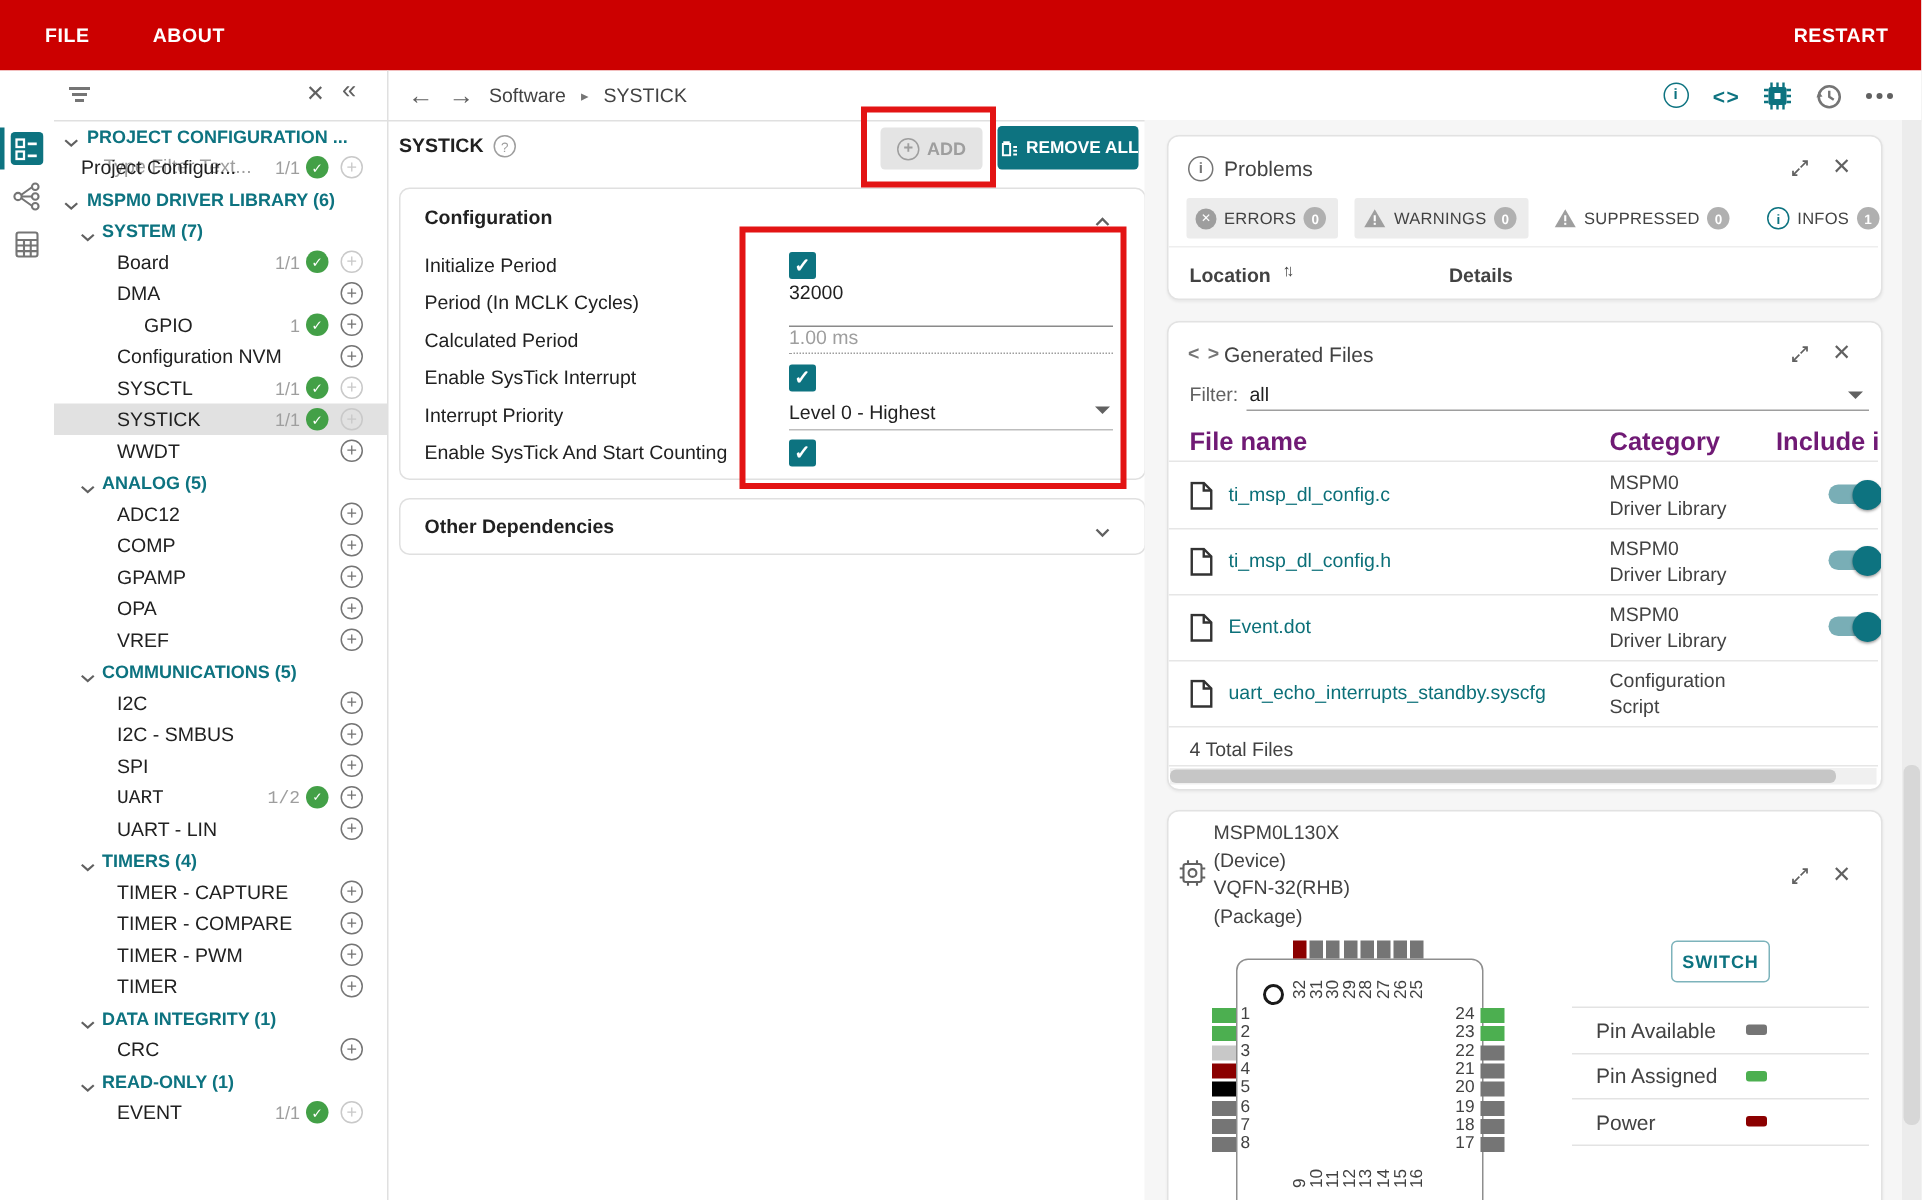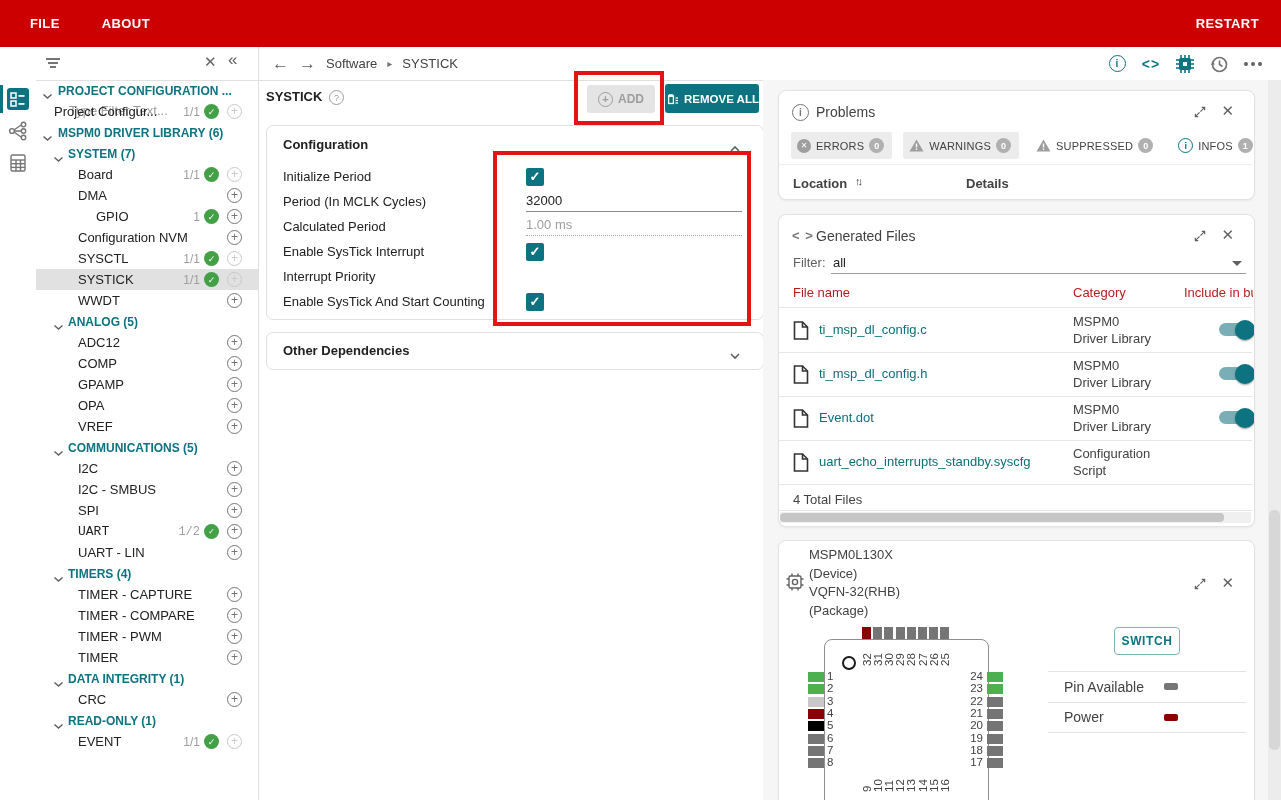--- a/index.html
+++ b/index.html
@@ -56,21 +56,21 @@
   #anno-add{left:574px;top:71px;width:82px;height:46px;}
   #anno-config{left:493px;top:151px;width:250px;height:167px;}
   .card{position:absolute;background:#fff;border:1px solid #e0e0e0;border-radius:7px;}
   #config-card{left:266px;top:125px;width:496px;height:193px;}
   #config-title{position:absolute;left:16px;top:11px;font-size:13px;font-weight:bold;}
   .collapse-chev{position:absolute;right:22px;top:13px;cursor:pointer;}
   .cfg-row{position:absolute;left:16px;height:25px;display:flex;align-items:center;}
   .cfg-label{font-size:13px;color:#212121;}
   .cfg-ctl{position:absolute;left:243px;width:216px;}
   .checkbox{width:18px;height:18px;background:#0d7380;border-radius:2px;color:#fff;font-size:13px;font-weight:bold;display:flex;align-items:center;justify-content:center;cursor:pointer;}
-  .cfg-input{width:100%;border:none;border-bottom:1px solid #8a8a8a;outline:none;font-size:13px;color:#212121;padding:0 0 3px 0;font-family:"Liberation Sans",sans-serif;background:transparent;}
+  .cfg-input{width:100%;border:none;border-bottom:1px solid #8a8a8a;outline:none;font-size:13px;color:#212121;padding:0 0 15px 0;font-family:"Liberation Sans",sans-serif;background:transparent;}
   .cfg-readonly{width:100%;border-bottom:1px dotted #9e9e9e;font-size:13px;color:#9e9e9e;padding-bottom:3px;}
   .cfg-select{width:100%;border-bottom:1px solid #bdbdbd;font-size:13px;color:#212121;padding-bottom:4px;position:relative;cursor:pointer;}
   .sel-arrow{position:absolute;right:2px;top:4px;width:0;height:0;border-left:5px solid transparent;border-right:5px solid transparent;border-top:5px solid #616161;}
   #deps-card{left:266px;top:332px;width:496px;height:36px;}
   #deps-title{position:absolute;left:16px;top:10px;font-size:13px;font-weight:bold;}
   
   #right{position:absolute;left:763px;top:80px;width:518px;height:720px;background:#f6f6f6;}
   #vscroll-track{position:absolute;right:0;top:0;width:13px;height:720px;background:#ececec;}
   #vscroll-thumb{position:absolute;right:1px;top:430px;width:11px;height:240px;background:#d7d7d7;border-radius:5px;}
   .rcard{position:absolute;left:15px;width:475px;background:#fff;border:1px solid #e2e2e2;border-radius:8px;box-shadow:0 1px 2px rgba(0,0,0,.06);}
@@ -88,21 +88,21 @@
   #prob-sep{position:absolute;left:0;top:73px;width:473px;height:1px;background:#eee;}
   #prob-loc{position:absolute;left:14px;top:85px;font-size:13px;font-weight:bold;color:#424242;}
   #prob-sort{position:absolute;left:76px;top:84px;font-size:11px;color:#424242;letter-spacing:-3px;}
   #prob-det{position:absolute;left:187px;top:85px;font-size:13px;font-weight:bold;color:#424242;}
   
   #card-files{top:134px;height:311px;overflow:hidden;}
   #files-filter-label{position:absolute;left:14px;top:40px;font-size:13px;color:#616161;}
   #files-filter-value{position:absolute;left:54px;top:40px;font-size:13px;color:#212121;}
   #files-filter-line{position:absolute;left:52px;top:58px;width:415px;height:1px;background:#9e9e9e;}
   #files-filter-arrow{position:absolute;right:12px;top:46px;width:0;height:0;border-left:5px solid transparent;border-right:5px solid transparent;border-top:5px solid #616161;}
-  .fcol{position:absolute;font-size:13px;font-weight:normal;color:#b91c1c;white-space:nowrap;}
+  .fcol{position:absolute;font-size:17px;font-weight:bold;color:#701a75;white-space:nowrap;}
   #fcol-name{left:14px;top:70px;}
   #fcol-cat{left:294px;top:70px;}
   #fcol-inc{left:405px;top:70px;width:69px;overflow:hidden;}
   .fsep{position:absolute;left:0;width:473px;height:1px;background:#e6e6e6;}
   .frow{position:absolute;left:0;width:473px;height:44px;}
   .ficon{position:absolute;left:14px;top:13px;}
   .fname{position:absolute;left:40px;top:14px;font-size:13px;color:#0c7079;cursor:pointer;white-space:nowrap;}
   .fcat{position:absolute;left:294px;top:5px;font-size:13px;color:#424242;line-height:17px;}
   .toggle{position:absolute;left:440px;top:15px;width:33px;height:13px;border-radius:7px;background:#79aeb6;cursor:pointer;}
   .toggle .knob{position:absolute;right:-3px;top:-3.5px;width:20px;height:20px;border-radius:50%;background:#0d7380;box-shadow:0 1px 2px rgba(0,0,0,.4);}
@@ -430,20 +430,23 @@
           </span>
         </div>
         <div class="cfg-row" style="top: 113px; width: 464px;">
           <span class="cfg-label">Enable SysTick Interrupt</span>
           <span class="cfg-ctl">
             <span class="checkbox">✓</span>
           </span>
         </div>
         <div class="cfg-row" style="top: 138px; width: 464px;">
           <span class="cfg-label">Interrupt Priority</span>
+          <span class="cfg-ctl">
+            <div class="cfg-select">Level 0 - Highest<span class="sel-arrow"></span></div>
+          </span>
         </div>
         <div class="cfg-row" style="top: 163px; width: 464px;">
           <span class="cfg-label">Enable SysTick And Start Counting</span>
           <span class="cfg-ctl">
             <span class="checkbox">✓</span>
           </span>
         </div>
       </div>
   </div>
 
@@ -661,20 +664,24 @@
           <div class="pinlab" style="left:132.5px;top:234px;">14</div>
           <div class="pinlab" style="left:143.7px;top:234px;">15</div>
           <div class="pinlab" style="left:154.89999999999998px;top:234px;">16</div>
         </div>
       <div id="legend">
           <div class="leg-row">
             <span class="leg-label">Pin Available</span>
             <span class="leg-swatch" style="background:#757575"></span>
           </div>
           <div class="leg-row">
+            <span class="leg-label">Pin Assigned</span>
+            <span class="leg-swatch" style="background:#4caf50"></span>
+          </div>
+          <div class="leg-row">
             <span class="leg-label">Power</span>
             <span class="leg-swatch" style="background:#8b0000"></span>
           </div>
           <div class="leg-row"></div>
         </div>
     </div>
   </div>
 
 </div>
 

